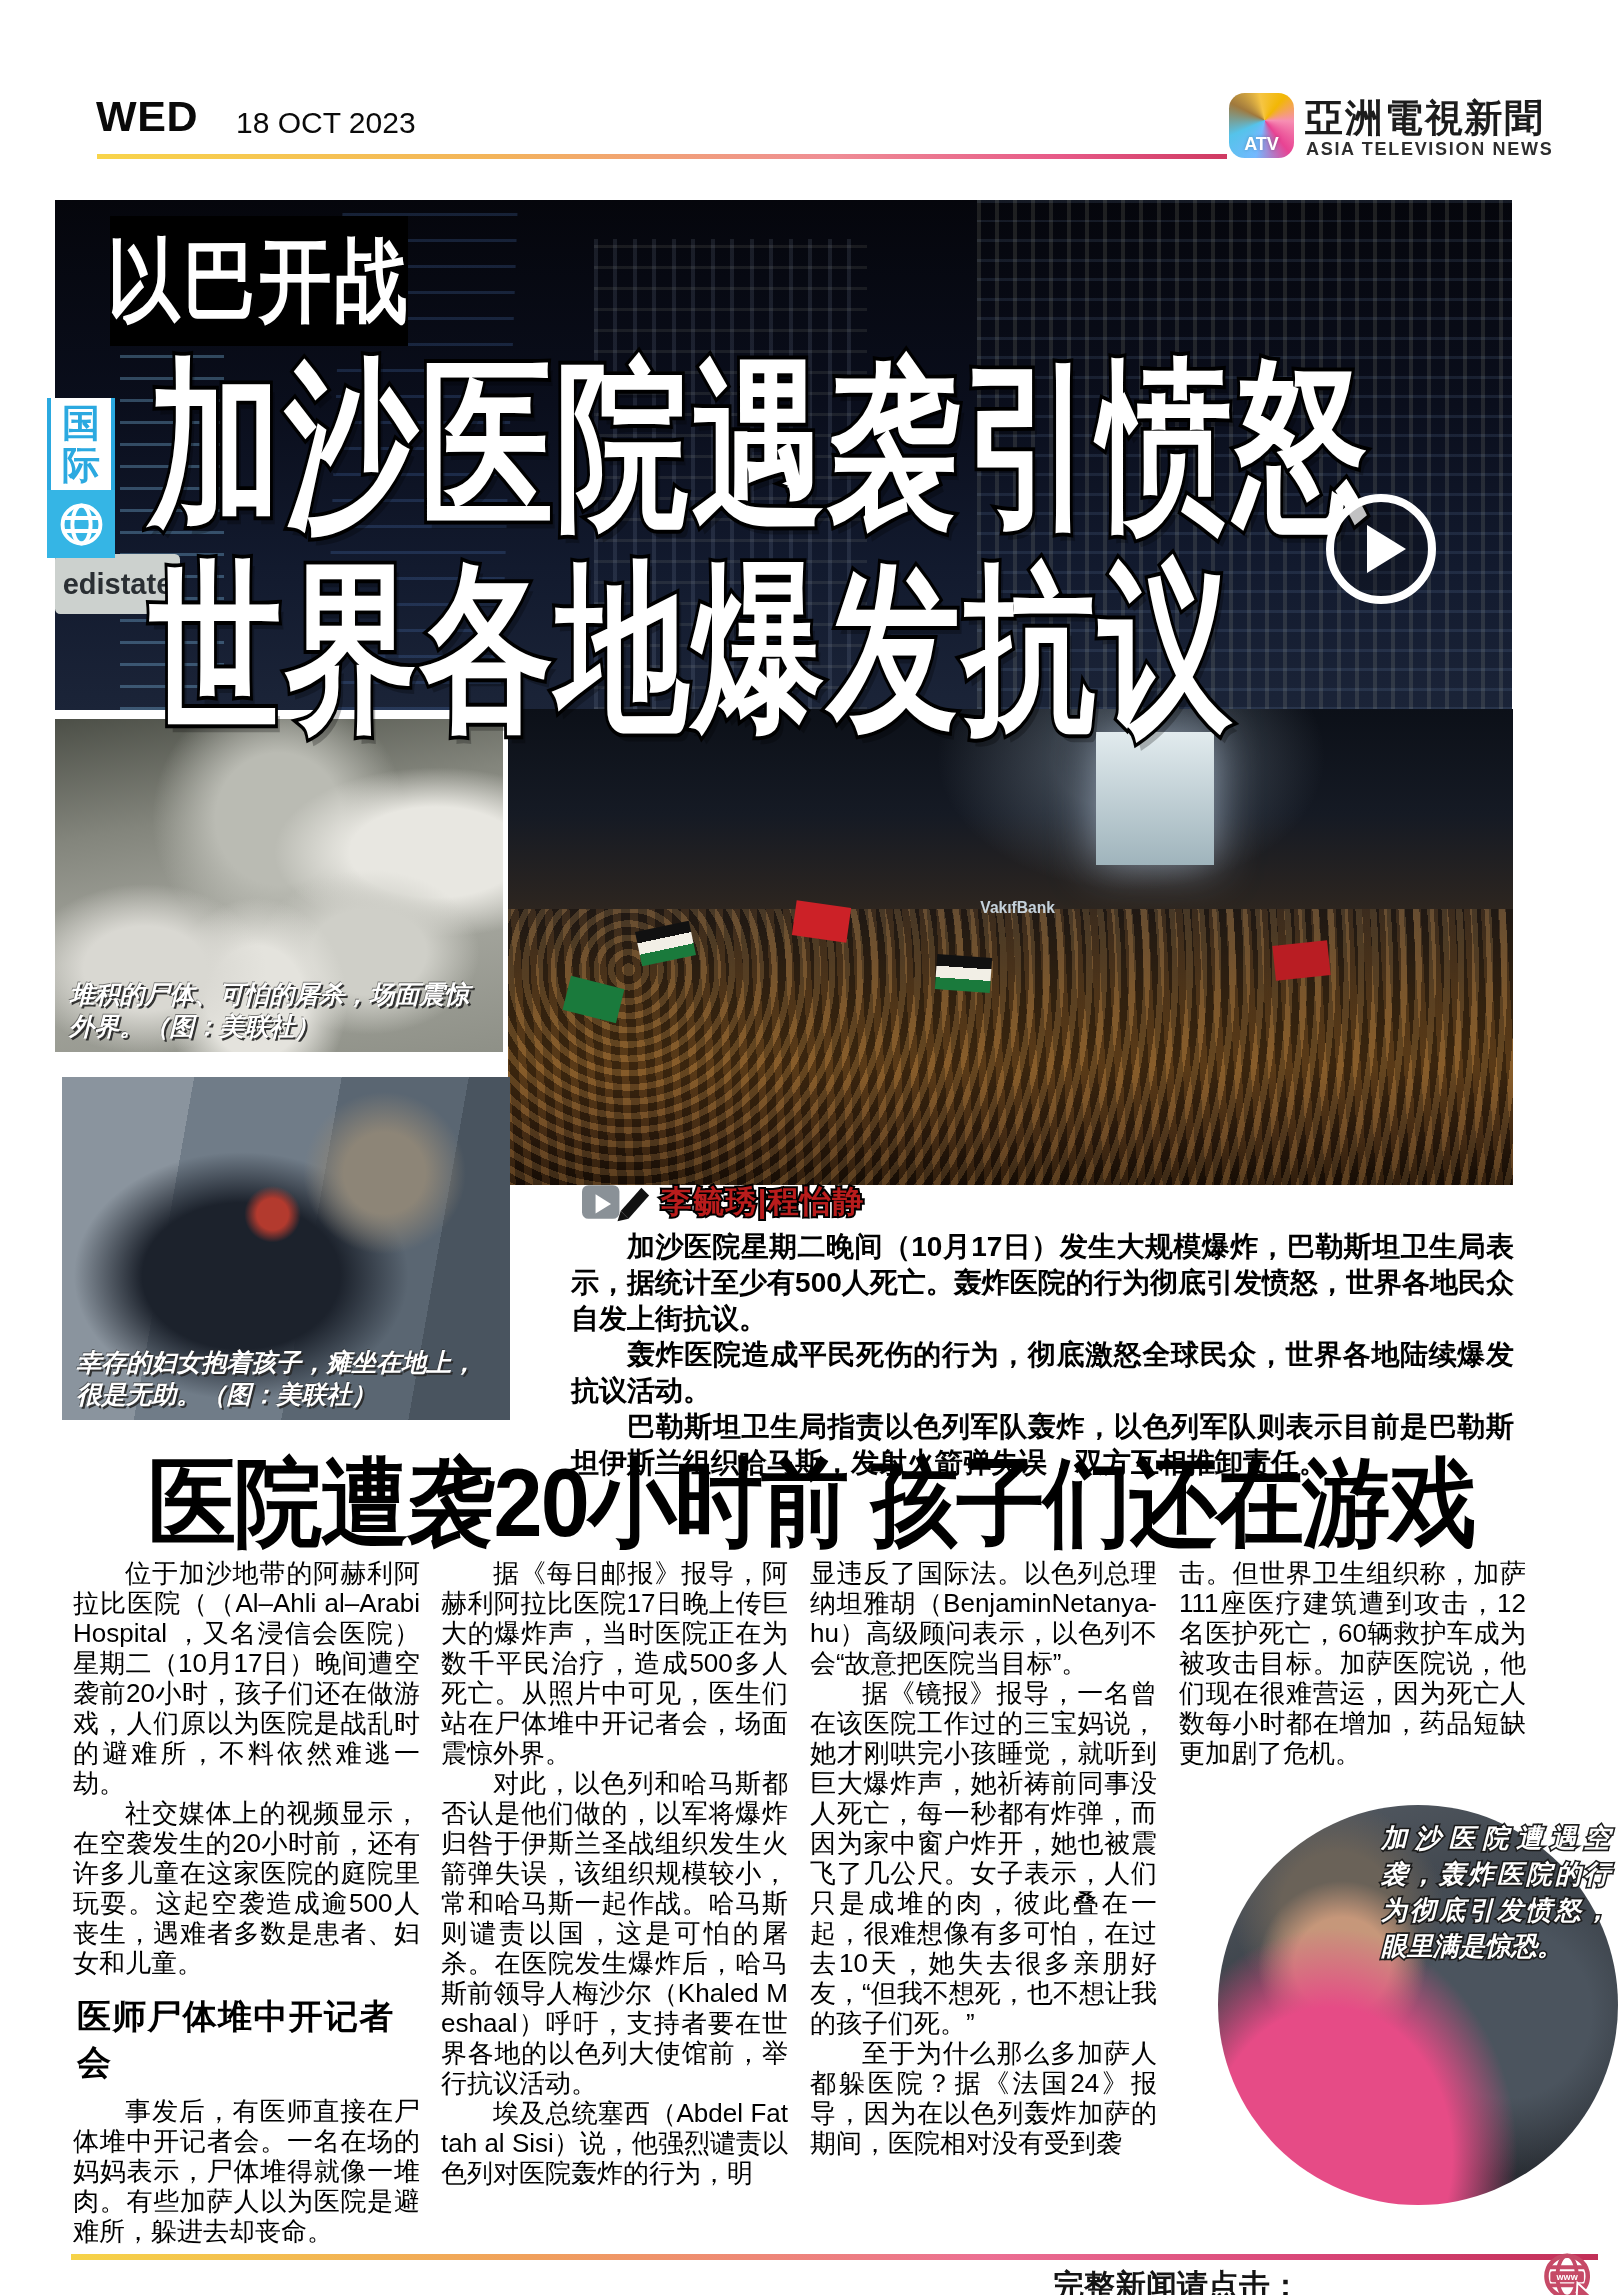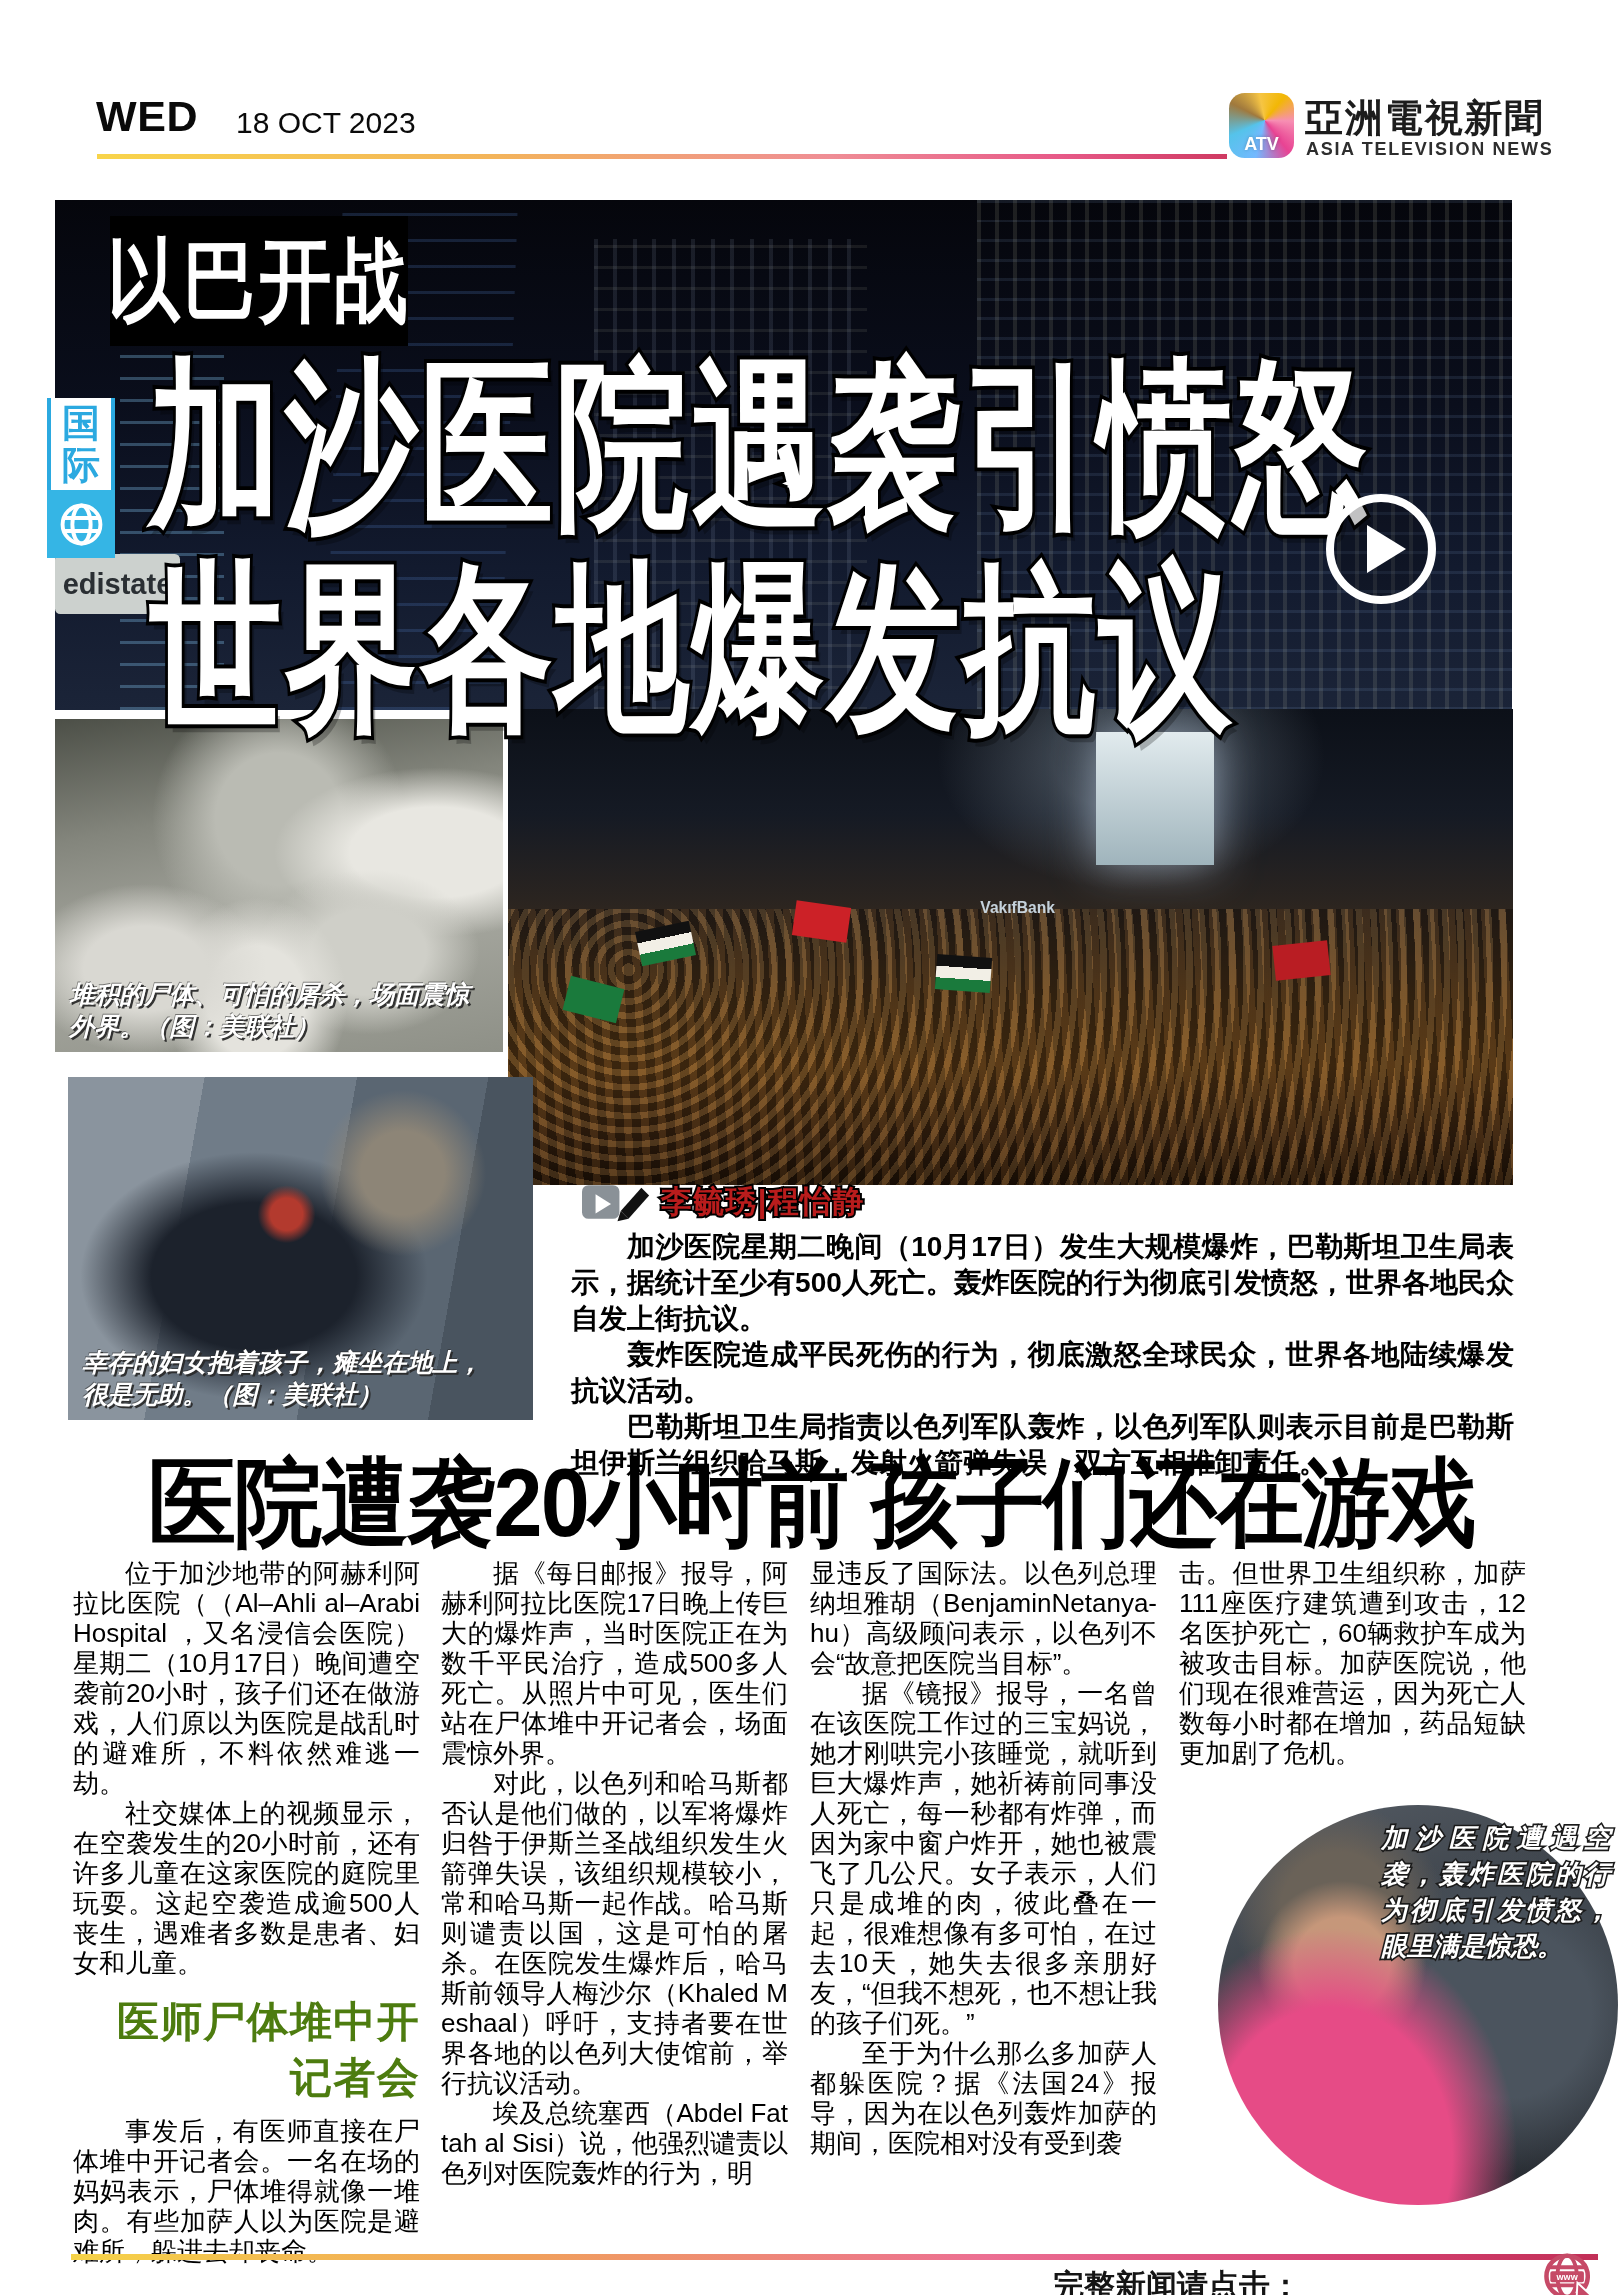--- a/index.html
+++ b/index.html
@@ -71,44 +71,44 @@
   .intl-globe{width:68px;height:68px;background:#35b5e5;display:flex;align-items:center;justify-content:center;}
 
   
   .photoA{position:absolute;left:55px;top:675px;width:448px;height:333px;overflow:hidden;z-index:2;
      background:radial-gradient(ellipse at 20% 75%,#d9d8d2 0 12%,rgba(217,216,210,0) 24%),
        radial-gradient(ellipse at 45% 85%,#e4e3dd 0 14%,rgba(228,227,221,0) 26%),
        radial-gradient(ellipse at 70% 70%,#cfcfc8 0 13%,rgba(207,207,200,0) 25%),
        radial-gradient(ellipse at 85% 40%,#e8e7e1 0 16%,rgba(232,231,225,0) 30%),
        radial-gradient(ellipse at 50% 30%,#babbb3 0 20%,rgba(186,187,179,0) 40%),
        linear-gradient(170deg,#4c4f47 0%,#83857c 30%,#a8a9a1 60%,#8e9087 100%);}
-  .photoB{position:absolute;left:68px;top:1033px;width:448px;height:343px;overflow:hidden;z-index:2;
+  .photoB{position:absolute;left:62px;top:1033px;width:448px;height:343px;overflow:hidden;z-index:2;
      background:radial-gradient(circle at 72% 28%,#8d8577 0 10%,rgba(141,133,119,0) 20%),
        radial-gradient(circle at 47% 40%,#b33a2e 0 5%,rgba(179,58,46,0) 9%),
        radial-gradient(ellipse at 40% 58%,#1c222c 0 26%,rgba(28,34,44,0) 44%),
-       linear-gradient(100deg,#8a949e 0 26%,#707c88 26% 55%,#5a6672 55% 80%,#49545f 80%);padding-left:17px;}
+       linear-gradient(100deg,#8a949e 0 26%,#707c88 26% 55%,#5a6672 55% 80%,#49545f 80%);}
   .photo-cap{position:absolute;left:14.3px;bottom:10.4px;width:415px;font-size:25px;line-height:32px;
      font-style:italic;font-weight:700;color:#fff;
      text-shadow:1.9px 1.9px 0 rgba(42,42,42,.95),-0.6px -0.6px 0 rgba(42,42,42,.55);}
 
   
   .credit{position:absolute;left:582px;top:1137px;display:flex;align-items:center;gap:7.8px;z-index:3;}
   .credit-text{font-size:31px;font-weight:800;color:#b91c1c;letter-spacing:1.3px;
      -webkit-text-stroke:3.9px #000;paint-order:stroke fill;}
   .lead{position:absolute;left:571px;top:1185px;width:943px;}
   .lead p{margin:0;font-size:28px;line-height:36px;font-weight:800;color:#000;text-indent:2em;text-align:justify;}
 
   
   .art-head{position:absolute;left:65px;top:1394px;width:1493px;text-align:center;
      font-size:91px;font-weight:900;letter-spacing:-1.9px;color:#000;transform:scale(.97,1.06);transform-origin:center top;}
   .col{position:absolute;top:1514px;width:347px;}
   .c1{left:73px}.c2{left:441px}.c3{left:810px}.c4{left:1179px}
   .col p{margin:0;font-size:26px;line-height:30px;text-align:justify;text-indent:2em;word-break:break-all;color:#000;}
   .col p.cont{text-indent:0;}
-  .col h3{margin:15.6px 0 10.4px 3.9px;font-size:42px;font-weight:900;letter-spacing:1.3px;color:#4d7c0f;text-align:right;}
+  .col h3{margin:15.6px 0 10.4px 3.9px;font-size:34px;font-weight:900;letter-spacing:1.3px;color:#000000;}
 
   
   .circle{position:absolute;left:1218px;top:1761px;width:400px;height:400px;border-radius:50%;overflow:hidden;z-index:2;
      background:radial-gradient(ellipse at 28% 88%,#e64b86 0 30%,rgba(230,75,134,0) 46%),
        radial-gradient(circle at 31% 40%,#c6977a 0 13%,rgba(198,151,122,0) 23%),
        radial-gradient(circle at 30% 26%,#6a6258 0 14%,rgba(106,98,88,0) 26%),
        radial-gradient(circle at 72% 52%,#4b545e 0 24%,rgba(75,84,94,0) 46%),
        linear-gradient(160deg,#565d66 0%,#3a4047 40%,#24282e 100%);}
   .circle-cap{position:absolute;left:1381px;top:1776px;width:229px;z-index:3;
      font-size:26px;line-height:36px;font-style:italic;font-weight:800;color:#fff;text-align:justify;

